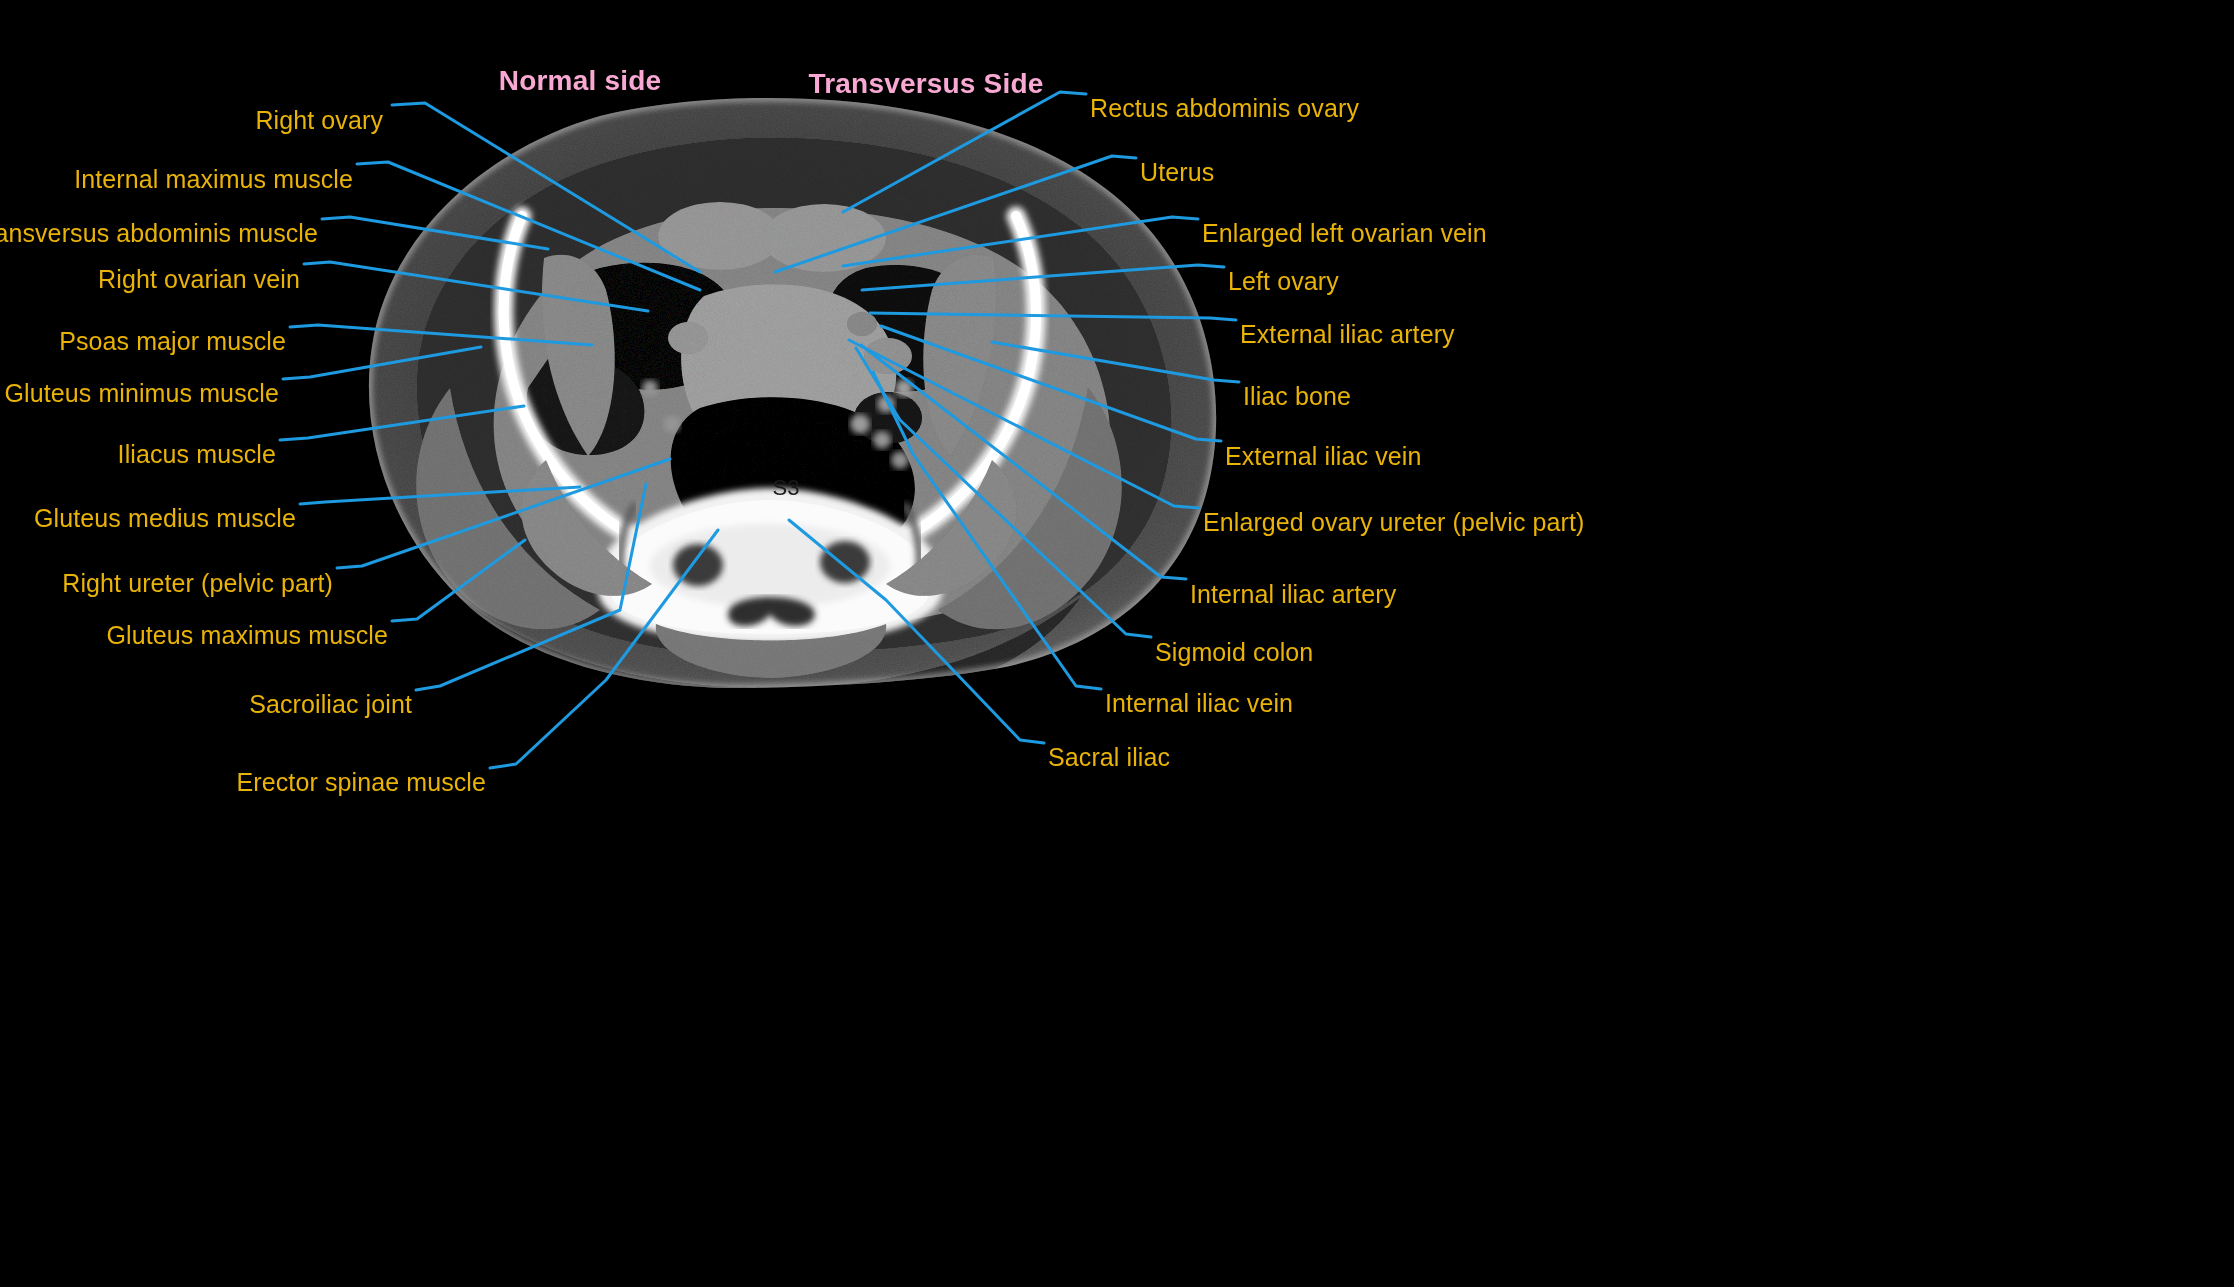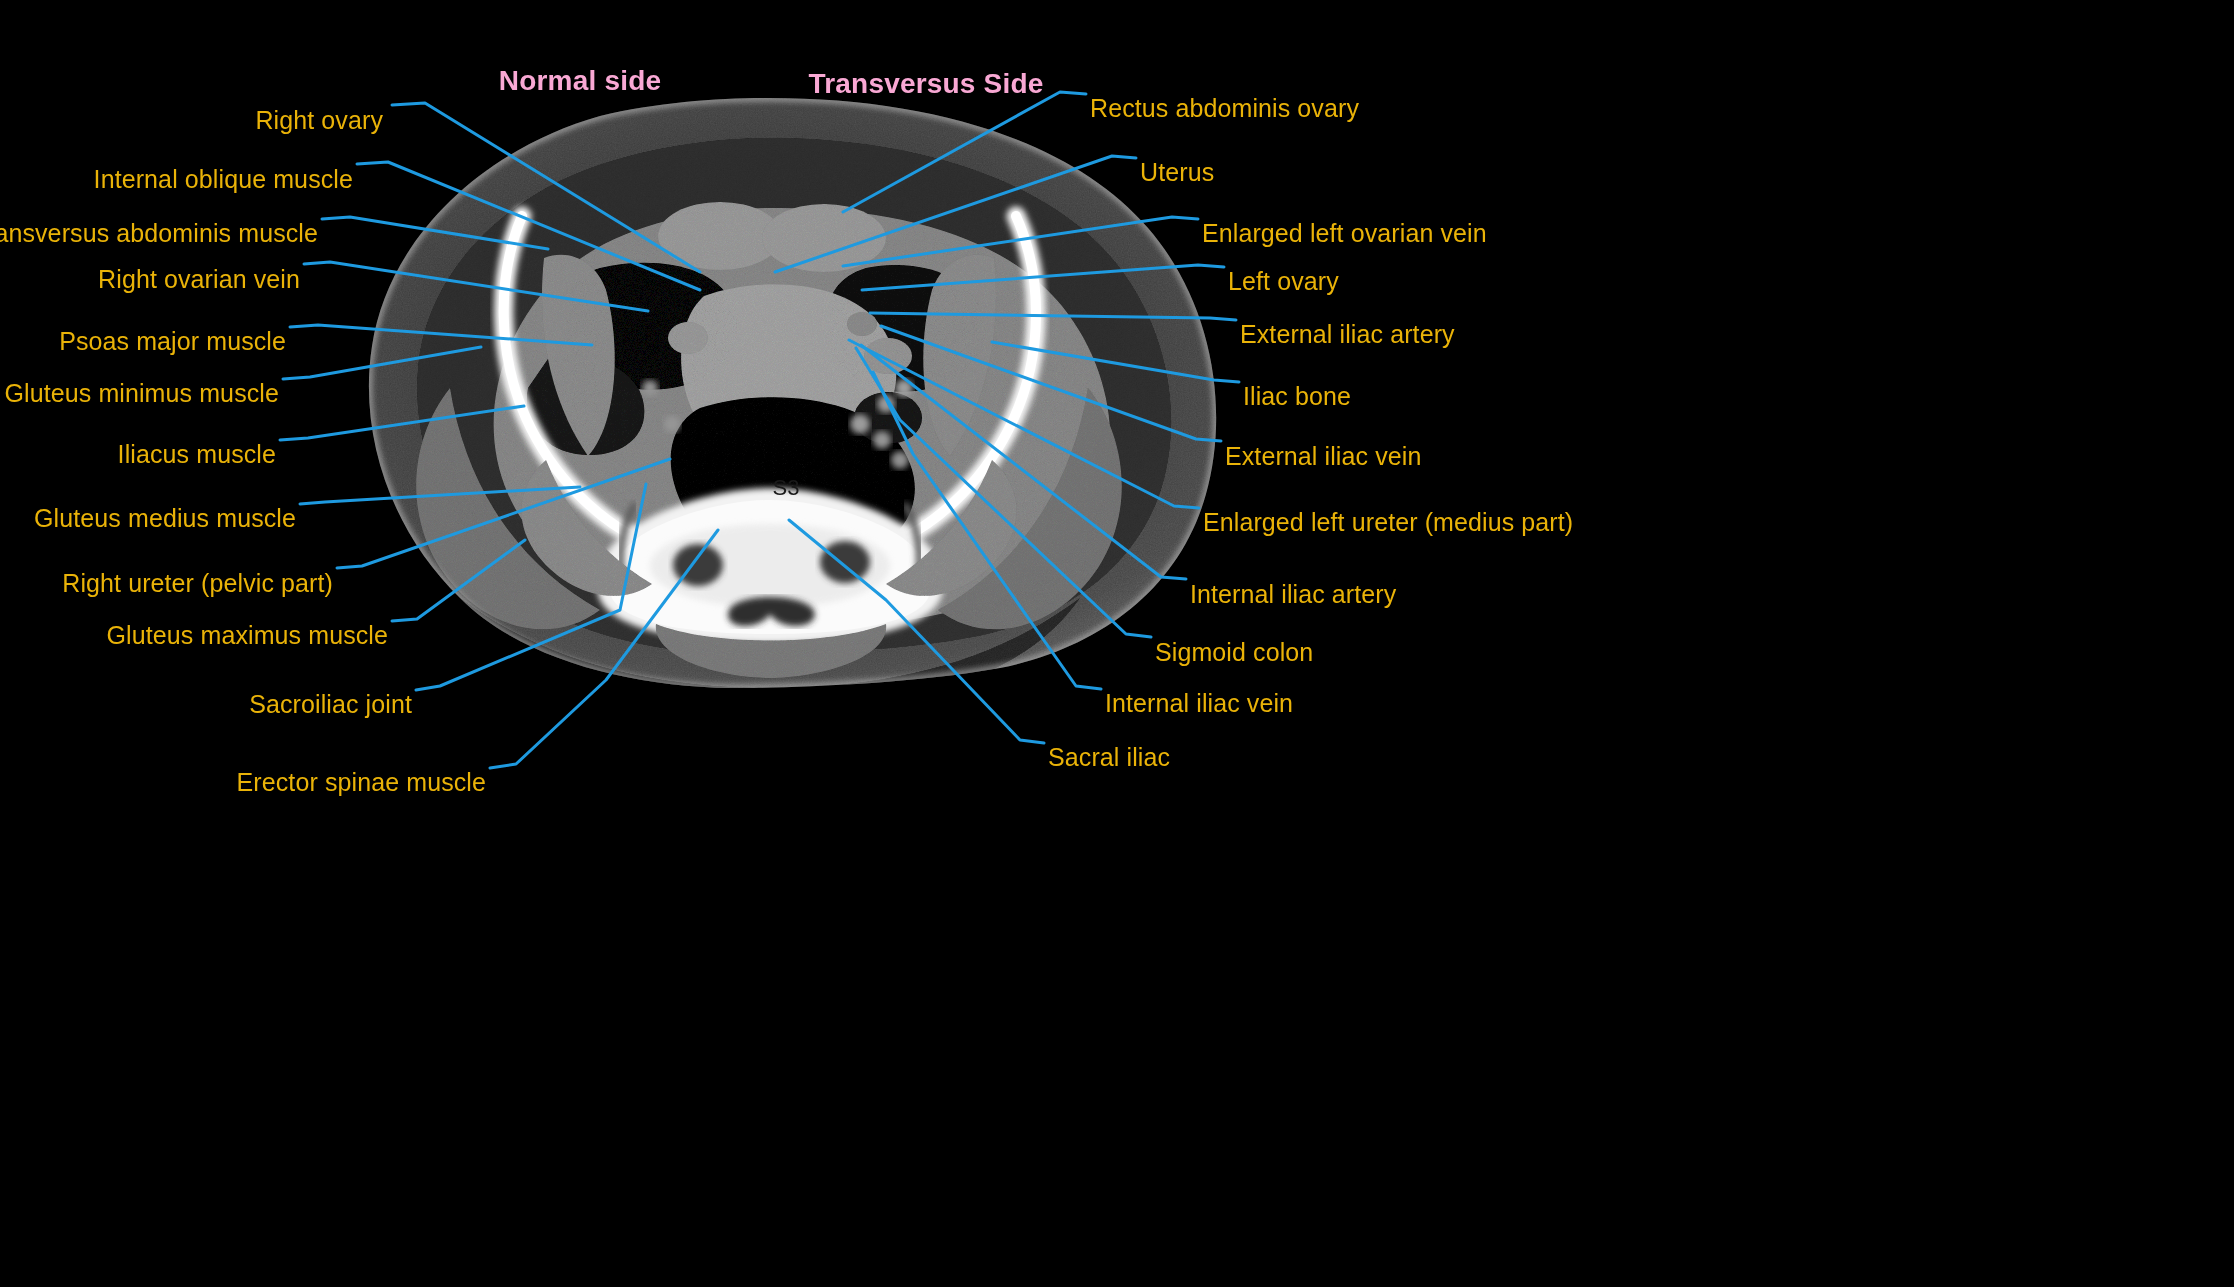--- a/index.html
+++ b/index.html
@@ -277,41 +277,41 @@
         <path class="leader" d="M 1199,508 L 1174,506 L 849,340" stroke="#1e9ae0"></path>
         <path class="leader" d="M 1186,579 L 1161,577 L 861,345" stroke="#1e9ae0"></path>
         <path class="leader" d="M 1151,637 L 1126,634 L 900,420 L 856,348" stroke="#1e9ae0"></path>
         <path class="leader" d="M 1101,689 L 1076,686 L 913,454 L 873,372" stroke="#1e9ae0"></path>
         <path class="leader" d="M 1044,743 L 1020,740 L 886,600 L 789,520" stroke="#1e9ae0"></path>
       </g>
   </svg>
 
   <div id="labels-left">
       <div class="label right-align" style="left: 383px; top: 120px;">Right ovary</div>
-      <div class="label right-align" style="left: 353px; top: 179px;">Internal oblique muscle</div>
+      <div class="label right-align" style="left: 353px; top: 179px;">Internal maximus muscle</div>
       <div class="label right-align" style="left: 318px; top: 233px;">Transversus abdominis muscle</div>
       <div class="label right-align" style="left: 300px; top: 279px;">Right ovarian vein</div>
       <div class="label right-align" style="left: 286px; top: 341px;">Psoas major muscle</div>
       <div class="label right-align" style="left: 279px; top: 393px;">Gluteus minimus muscle</div>
       <div class="label right-align" style="left: 276px; top: 454px;">Iliacus muscle</div>
       <div class="label right-align" style="left: 296px; top: 518px;">Gluteus medius muscle</div>
       <div class="label right-align" style="left: 333px; top: 583px;">Right ureter (pelvic part)</div>
       <div class="label right-align" style="left: 388px; top: 635px;">Gluteus maximus muscle</div>
       <div class="label right-align" style="left: 412px; top: 704px;">Sacroiliac joint</div>
       <div class="label right-align" style="left: 486px; top: 782px;">Erector spinae muscle</div>
     </div>
   <div id="labels-right">
       <div class="label left-align" style="left: 1090px; top: 108px;">Rectus abdominis ovary</div>
       <div class="label left-align" style="left: 1140px; top: 172px;">Uterus</div>
       <div class="label left-align" style="left: 1202px; top: 233px;">Enlarged left ovarian vein</div>
       <div class="label left-align" style="left: 1228px; top: 281px;">Left ovary</div>
       <div class="label left-align" style="left: 1240px; top: 334px;">External iliac artery</div>
       <div class="label left-align" style="left: 1243px; top: 396px;">Iliac bone</div>
       <div class="label left-align" style="left: 1225px; top: 456px;">External iliac vein</div>
-      <div class="label left-align" style="left: 1203px; top: 522px;">Enlarged left ureter (medius part)</div>
+      <div class="label left-align" style="left: 1203px; top: 522px;">Enlarged ovary ureter (pelvic part)</div>
       <div class="label left-align" style="left: 1190px; top: 594px;">Internal iliac artery</div>
       <div class="label left-align" style="left: 1155px; top: 652px;">Sigmoid colon</div>
       <div class="label left-align" style="left: 1105px; top: 703px;">Internal iliac vein</div>
       <div class="label left-align" style="left: 1048px; top: 757px;">Sacral iliac</div>
     </div>
 
   <div id="side-headers">
       <div class="side-header" style="left: 580px; top: 81px;">Normal side</div>
       <div class="side-header" style="left: 926px; top: 84px;">Transversus Side</div>
     </div>

